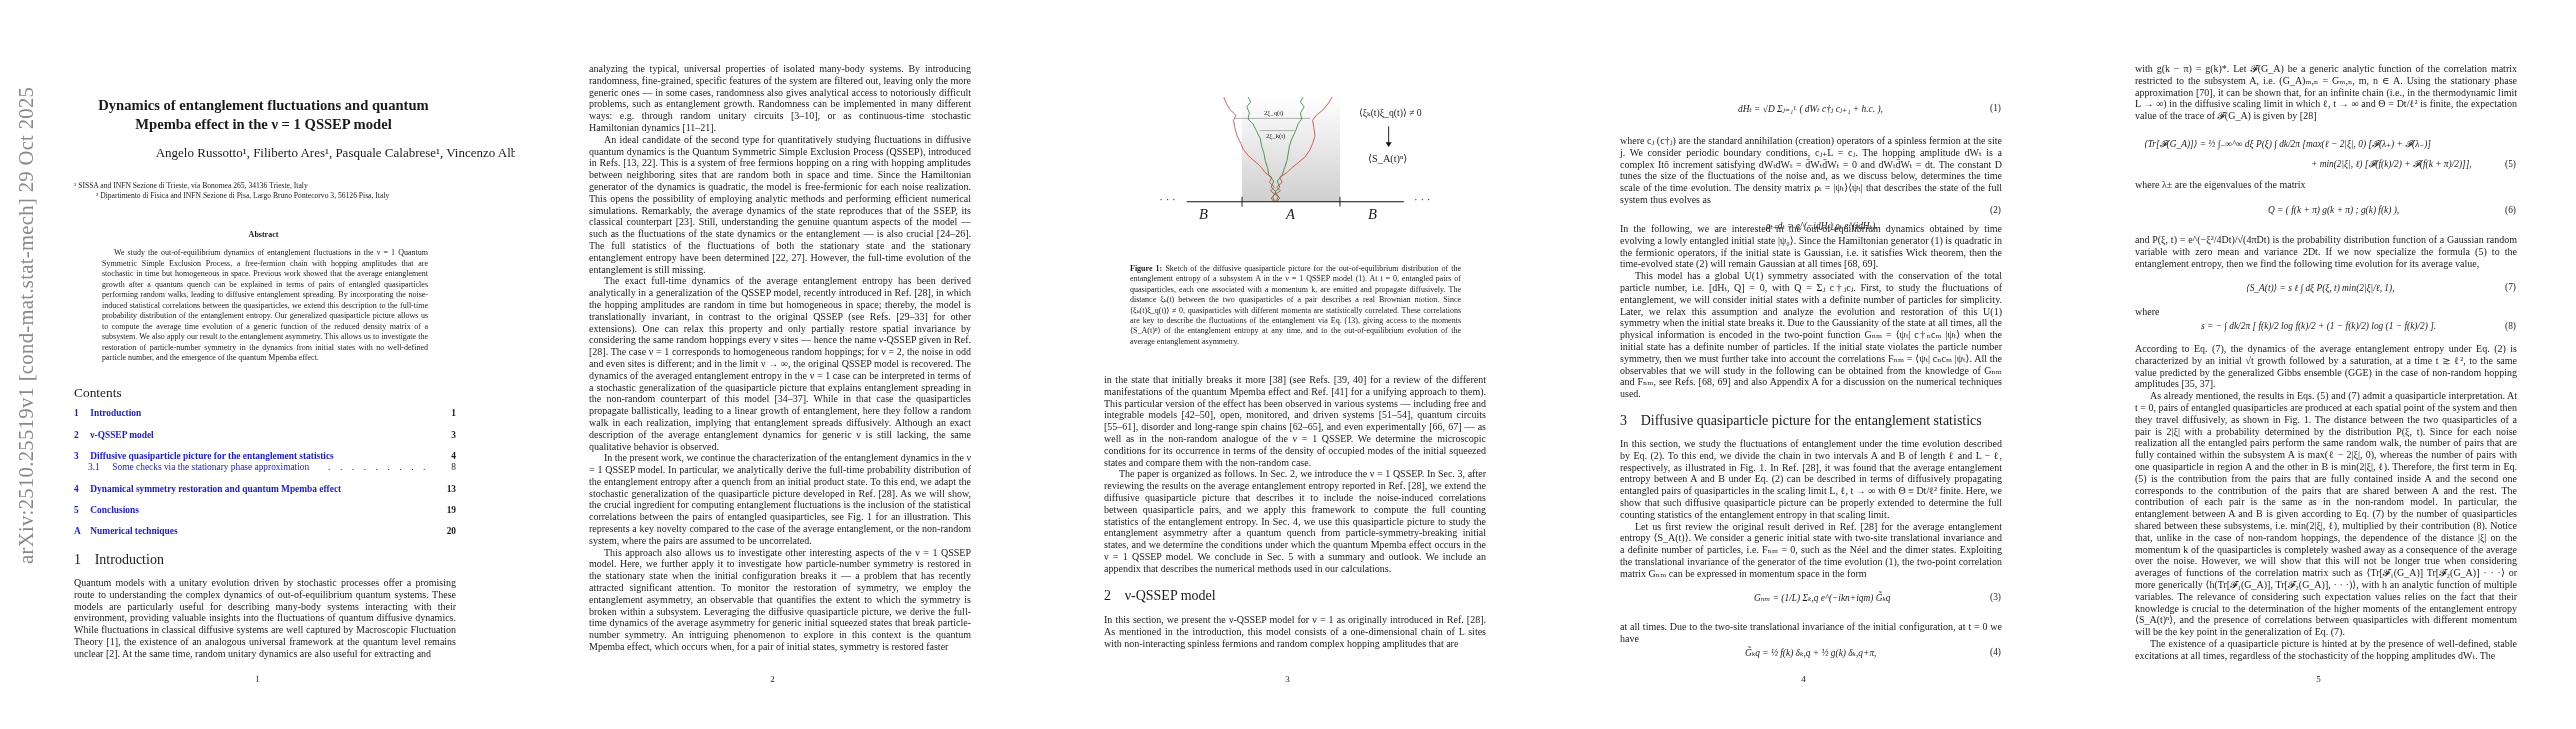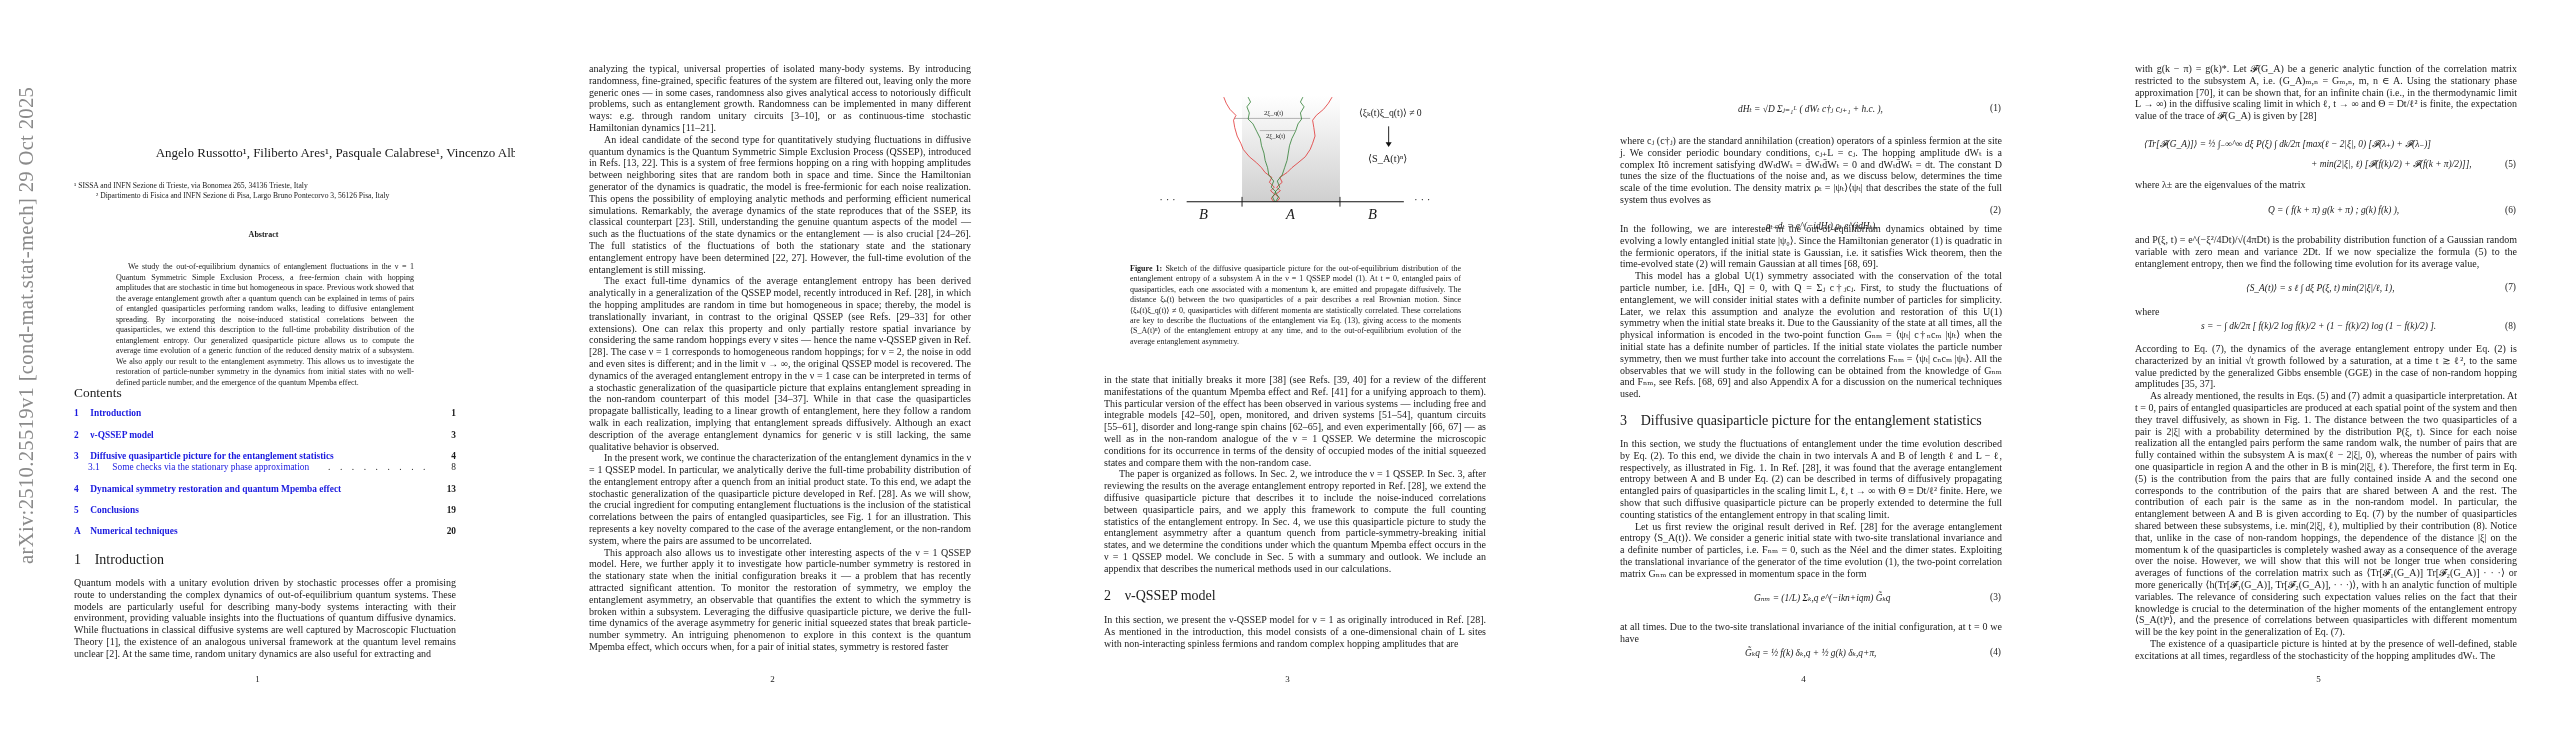--- a/index.html
+++ b/index.html
@@ -15,21 +15,21 @@
   .pagenum { position: absolute; left: 0; width: 515px; top: 674px; text-align: center; font-size: 9px; }
   .eq { position: absolute; font-size: 9.4px; white-space: nowrap; font-style: italic; }
   .eqnum { position: absolute; right: 60px; font-size: 9.4px; font-style: normal; }
   
   .title { position: absolute; left: 0; width: 527px; top: 96px; text-align: center; font-size: 14.6px;
            font-weight: bold; line-height: 19px; }
   .authors { position: absolute; left: 0; width: 527px; top: 145px; text-align: right; font-size: 13px; }
   .affil { position: absolute; left: 74px; font-size: 7.6px; line-height: 9.7px; }
   .abstract-head { position: absolute; left: 0; width: 527px; top: 230px; text-align: center; font-weight: bold; font-size: 8px; }
   .abstract { position: absolute; left: 98px; width: 334px; top: 244px; font-size: 8px; line-height: 10.5px; text-align: justify; }
-  .abstract p { margin: 18px; text-indent: 12px; }
+  .abstract p { margin: 4px; text-indent: 12px; }
   .contents-head { position: absolute; left: 74px; top: 385px; font-size: 13.4px; }
   .toc-item { position: absolute; left: 74px; width: 382px; font-size: 9.4px; font-weight: bold; color: #1a1adf; white-space: nowrap; }
   .toc-item .tnum { display: inline-block; width: 14px; }
   .toc-item .tpage { position: absolute; right: 0; color: #1a1a1a; }
   .toc-sub { font-weight: normal; }
   .toc-sub .tnum { margin-left: 14px; width: 22px; }
   .toc-sub .dots { position: absolute; left: 254px; right: 24px; color: #1a1a1a; letter-spacing: 3.6px; overflow: hidden; }
   .arxiv { position: absolute; left: 14.6px; top: 564px; transform-origin: 0 0; transform: rotate(-90deg);
            font-size: 20.7px; color: #8a8a8a; white-space: nowrap; font-family: "Liberation Serif", serif; letter-spacing: 0.3px; }
   
@@ -37,20 +37,24 @@
   .caption { position: absolute; left: 100px; width: 331px; top: 264px; font-size: 8px; line-height: 10.4px; text-align: justify; }
   .caption b { font-weight: bold; }
   .fig-label { position: absolute; font-style: italic; font-size: 14.6px; }
   .fig-math { position: absolute; font-size: 9.7px; white-space: nowrap; }
 </style>
 </head>
 <body>
 
 <div class="page" style="left:0px;">
   <div class="arxiv">arXiv:2510.25519v1  [cond-mat.stat-mech]  29 Oct 2025</div>
+  <div class="title">
+    <div>Dynamics of entanglement fluctuations and quantum</div>
+    <div>Mpemba effect in the ν = 1 QSSEP model</div>
+  </div>
   <div class="authors">Angelo Russotto¹, Filiberto Ares¹, Pasquale Calabrese¹, Vincenzo Alba²</div>
   <div class="affil" style="top:181px;">¹ SISSA and INFN Sezione di Trieste, via Bonomea 265, 34136 Trieste, Italy</div>
   <div class="affil" style="top:191px;margin-left:22px;">² Dipartimento di Fisica and INFN Sezione di Pisa, Largo Bruno Pontecorvo 3, 56126 Pisa, Italy</div>
   <div class="abstract-head">Abstract</div>
   <div class="abstract">
     <p>We study the out-of-equilibrium dynamics of entanglement fluctuations in the ν = 1 Quantum Symmetric Simple Exclusion Process, a free-fermion chain with hopping amplitudes that are stochastic in time but homogeneous in space. Previous work showed that the average entanglement growth after a quantum quench can be explained in terms of pairs of entangled quasiparticles performing random walks, leading to diffusive entanglement spreading. By incorporating the noise-induced statistical correlations between the quasiparticles, we extend this description to the full-time probability distribution of the entanglement entropy. Our generalized quasiparticle picture allows us to compute the average time evolution of a generic function of the reduced density matrix of a subsystem. We also apply our result to the entanglement asymmetry. This allows us to investigate the restoration of particle-number symmetry in the dynamics from initial states with no well-defined particle number, and the emergence of the quantum Mpemba effect.</p>
   </div>
   <div class="contents-head">Contents</div>
 
   <div class="toc-item" style="top:408px;">

